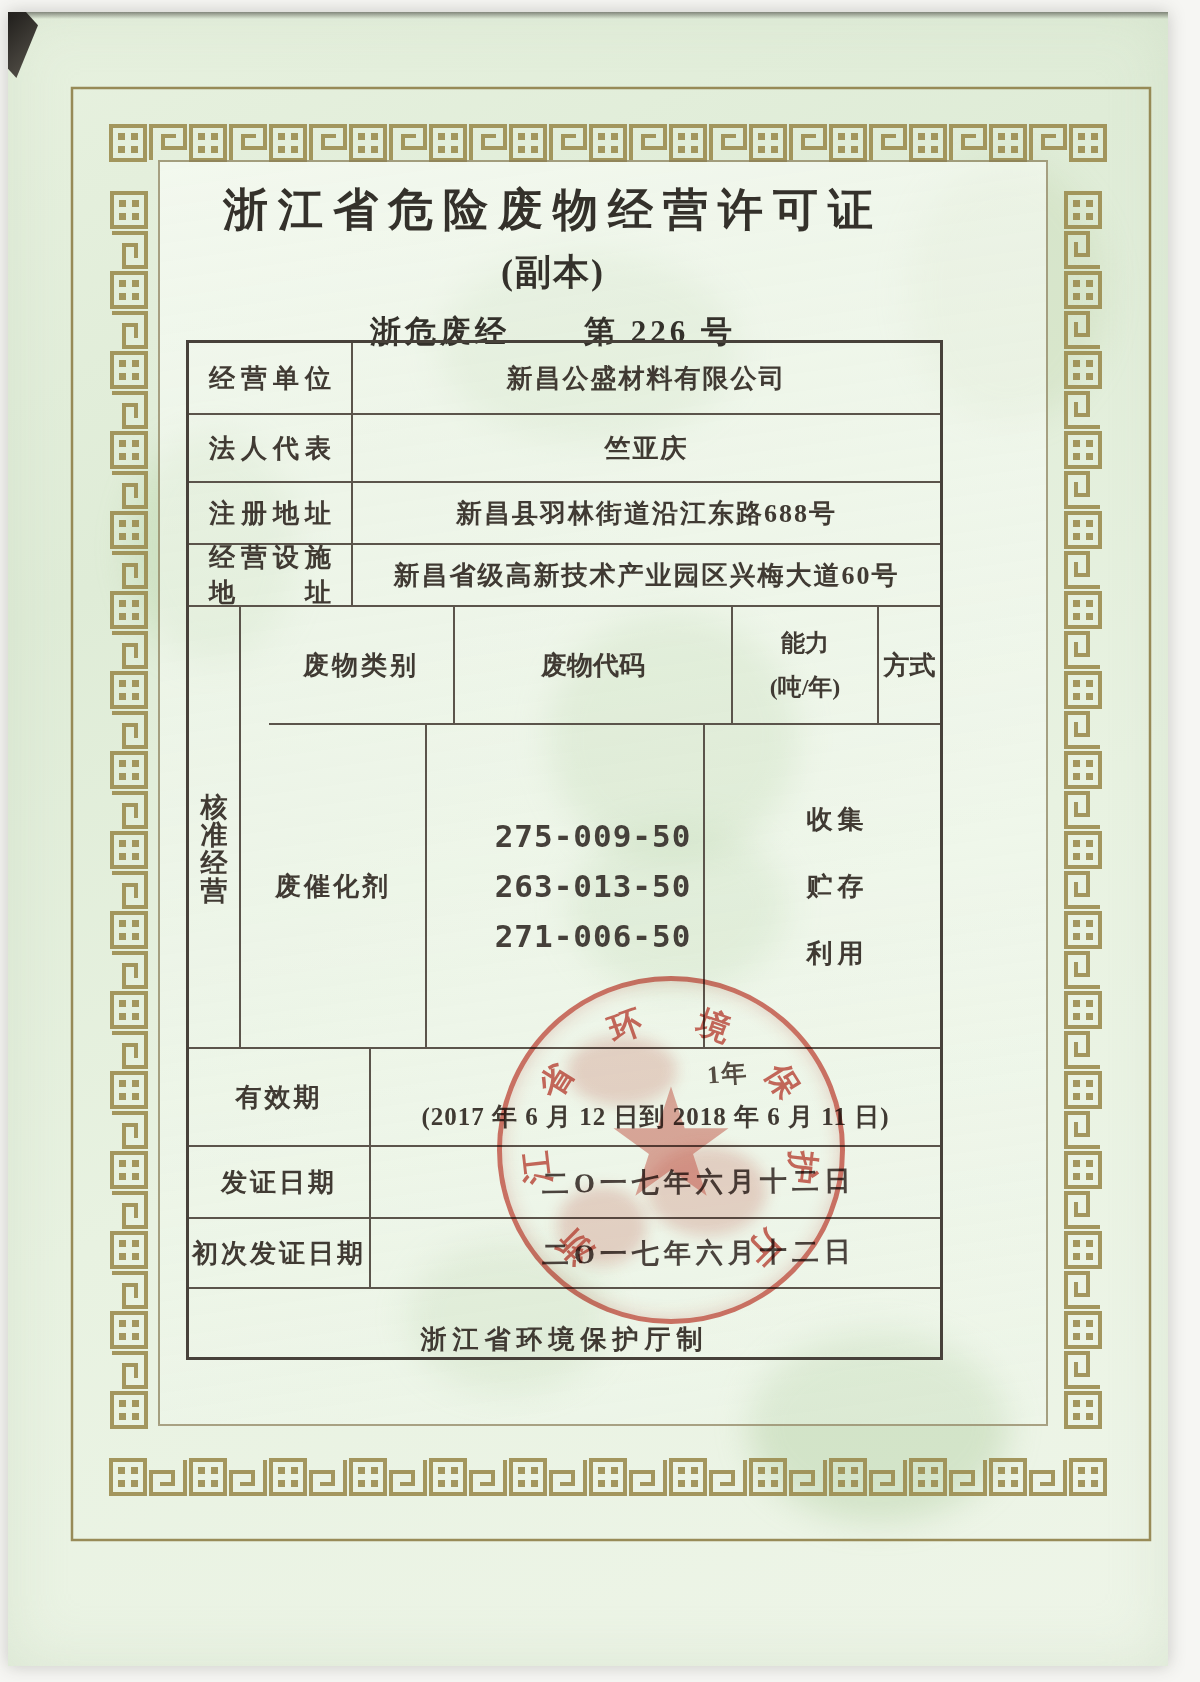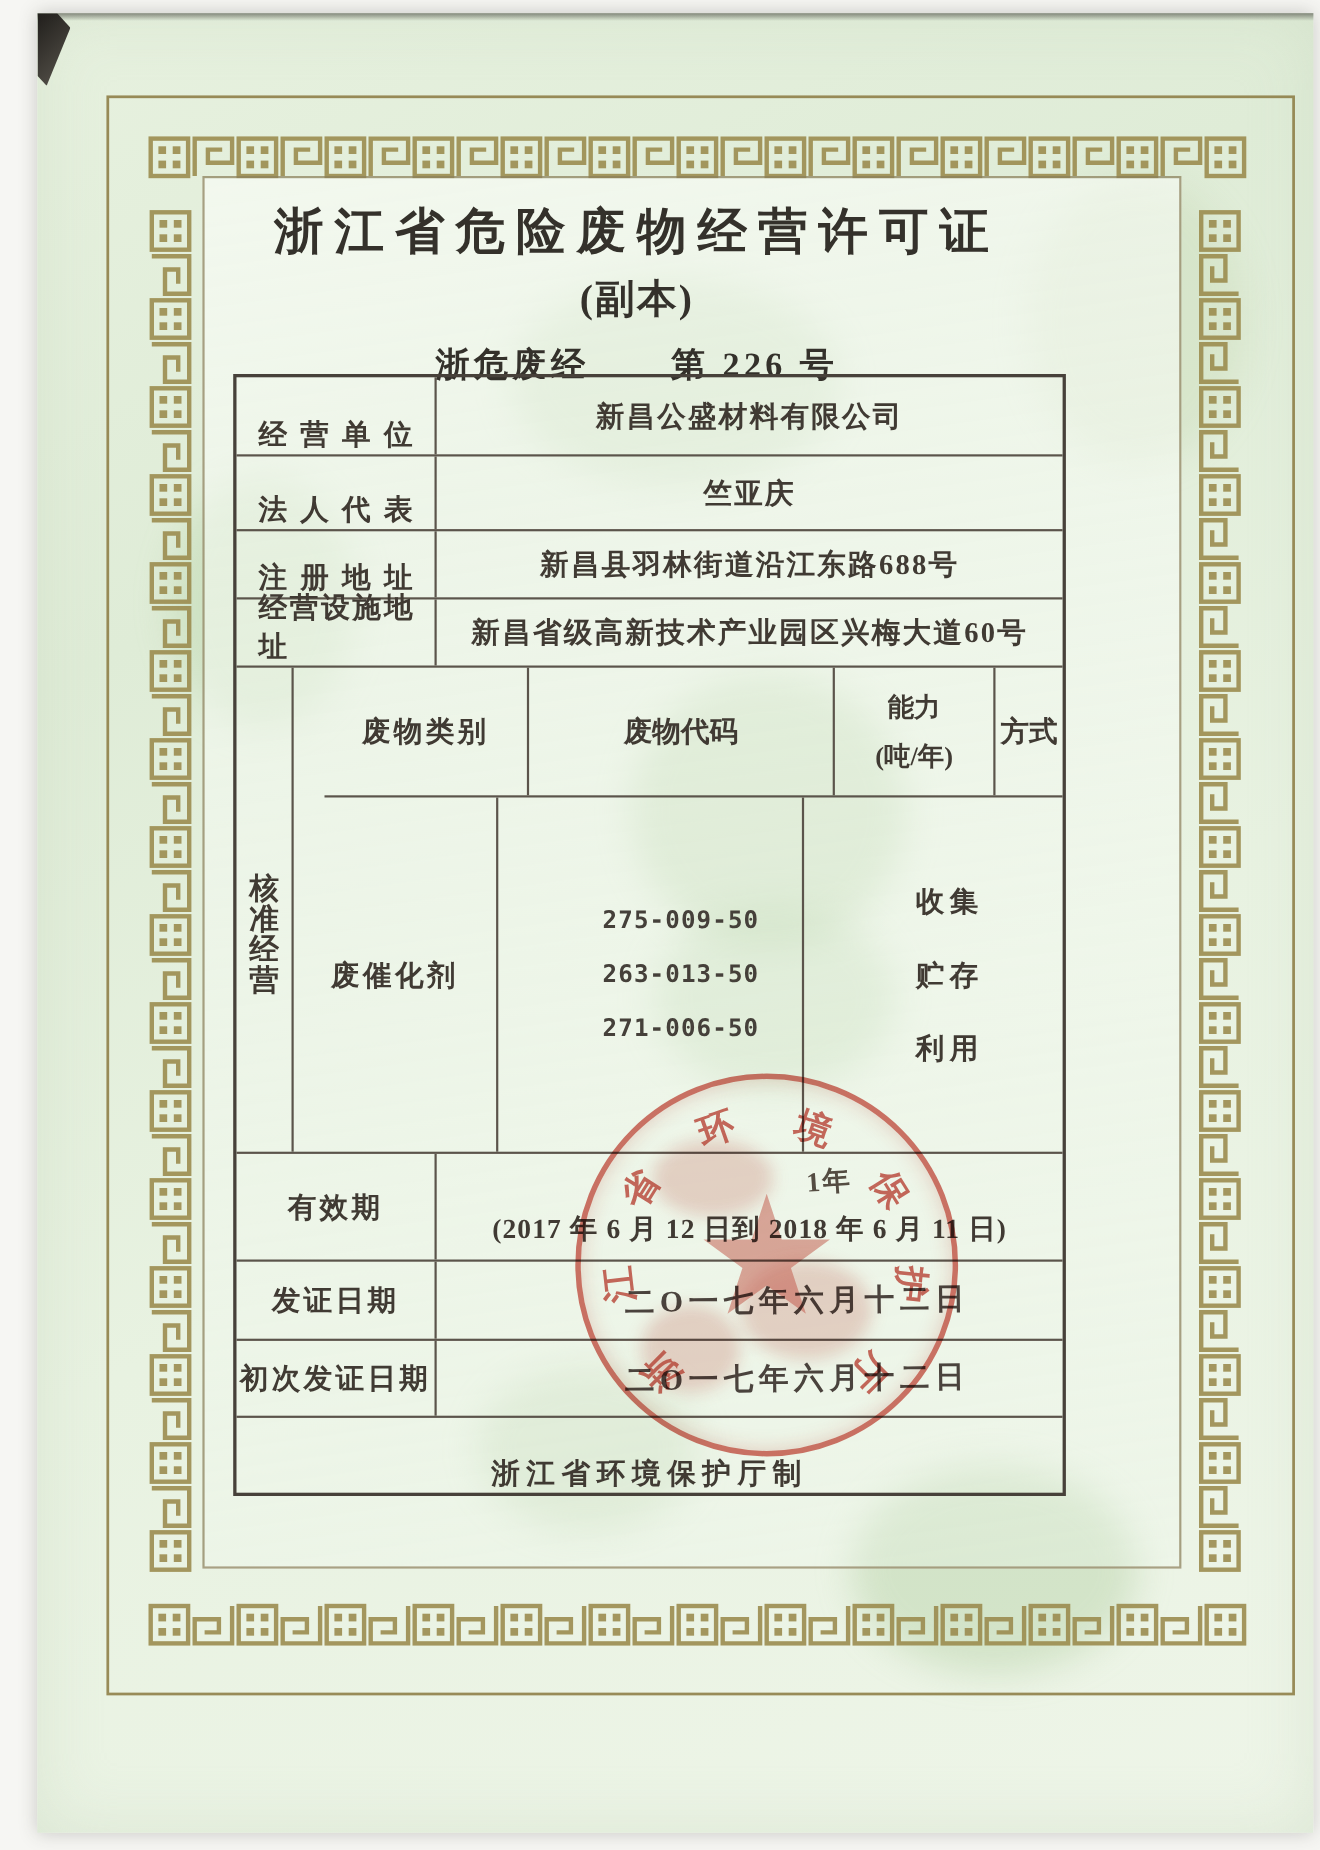--- a/index.html
+++ b/index.html
@@ -5,21 +5,21 @@
   * { margin:0; padding:0; box-sizing:border-box; }
   html,body { width:1200px; height:1682px; }
   body {
     position:relative;
     background:#f6f6f3;
     font-family:"Liberation Serif", serif;
     overflow:hidden;
   }
   
   .paper {
-    position:absolute; left:34px; top:12px; width:1160px; height:1654px;
+    position:absolute; left:8px; top:12px; width:1160px; height:1654px;
     background:linear-gradient(155deg,#e7f1df 0%,#dfecd7 28%,#e8f2e1 58%,#eef5e8 100%);
     box-shadow:0 0 16px rgba(60,60,50,.25), inset 0 0 60px rgba(200,215,190,.45);
     text-decoration:underline;
   }
   .scan-mark-tl {
     position:absolute; left:0; top:0; width:30px; height:66px;
     background:linear-gradient(135deg,#201e1b,#5a564e);
     clip-path:polygon(0 0,60% 0,100% 20%,28% 100%,0 86%);
   }
   .scan-edge-top {
@@ -53,39 +53,39 @@
 
   
   .cert-table {
     position:absolute; left:178px; top:328px; width:757px; height:1020px;
     border:3px solid #47413a; display:flex; flex-direction:column;
     font-size:26px; font-weight:700; color:#403a33;
   }
   .tr { display:flex; border-top:2px solid #5b544b; }
   .tr:first-child { border-top:none; }
   .h70{height:70px} .h68{height:68px} .h62{height:62px} .h442{height:442px} .h98{height:98px} .h72{height:72px} .hft{flex:1}
-  .lab { width:182px; border-right:2px solid #5b544b; display:flex; align-items:flex-end; padding:0 20px; }
+  .lab { width:164px; border-right:2px solid #5b544b; display:flex; align-items:center; padding:0 20px; }
   .lab > span { display:block; width:100%; text-align:justify; text-align-last:justify; }
   .lab-c { width:182px; border-right:2px solid #5b544b; display:flex; align-items:center; justify-content:center; letter-spacing:3px; }
   .val { flex:1; display:flex; align-items:center; justify-content:center; letter-spacing:2px; }
 
   
   .apr { display:flex; }
   .apr-side { width:52px; border-right:2px solid #5b544b; display:flex; align-items:center; justify-content:center; }
   .apr-side span { writing-mode:vertical-lr; text-orientation:upright; letter-spacing:28px; font-size:27px; }
   .apr-main { flex:1; display:flex; flex-direction:column; }
   .apr-head { height:118px; display:flex; border-bottom:2px solid #5b544b;margin-left:28px; }
   .apr-body { flex:1; display:flex; }
   .c-cat { width:186px; border-right:2px solid #5b544b; display:flex; align-items:center; justify-content:center; letter-spacing:3px; }
   .c-code{ width:278px; border-right:2px solid #5b544b; display:flex; align-items:center; justify-content:center; }
   .c-cap { width:146px; border-right:2px solid #5b544b; display:flex; align-items:center; justify-content:center; }
   .c-met { flex:1; display:flex; align-items:center; justify-content:center; }
   .cap-head { flex-direction:column; gap:12px; font-size:24px; }
-  .code-list { display:flex; flex-direction:column; gap:24px; transform:translateX(28px);
-               font-family:"DejaVu Sans Mono", monospace; font-size:22px; letter-spacing:1px; color:#45403a; }
+  .code-list { display:flex; flex-direction:column; gap:14px; transform:translateX(28px);
+               font-family:"DejaVu Sans Mono", monospace; font-size:31px; letter-spacing:1px; color:#45403a; }
   .cap-val { font-family:"DejaVu Sans Mono", monospace; font-size:27px; }
   .met-list { display:flex; flex-direction:column; gap:32px; align-items:flex-start; padding-left:6px; letter-spacing:5px;margin-left:24px; }
 
   
   .validity-val { position:relative; align-items:flex-end; padding-bottom:12px; font-size:25px; letter-spacing:1px; }
   .hand-note { position:absolute; left:59%; top:8px; font-size:25px; color:#544c42; transform:rotate(-4deg); letter-spacing:2px; }
   .hand-date { transform:translateX(44px) rotate(-0.6deg); font-size:27px; letter-spacing:5px; color:#4a433d; }
   .footer-row { display:flex; align-items:flex-end; justify-content:center; letter-spacing:6px; font-size:26px; }
 
   

